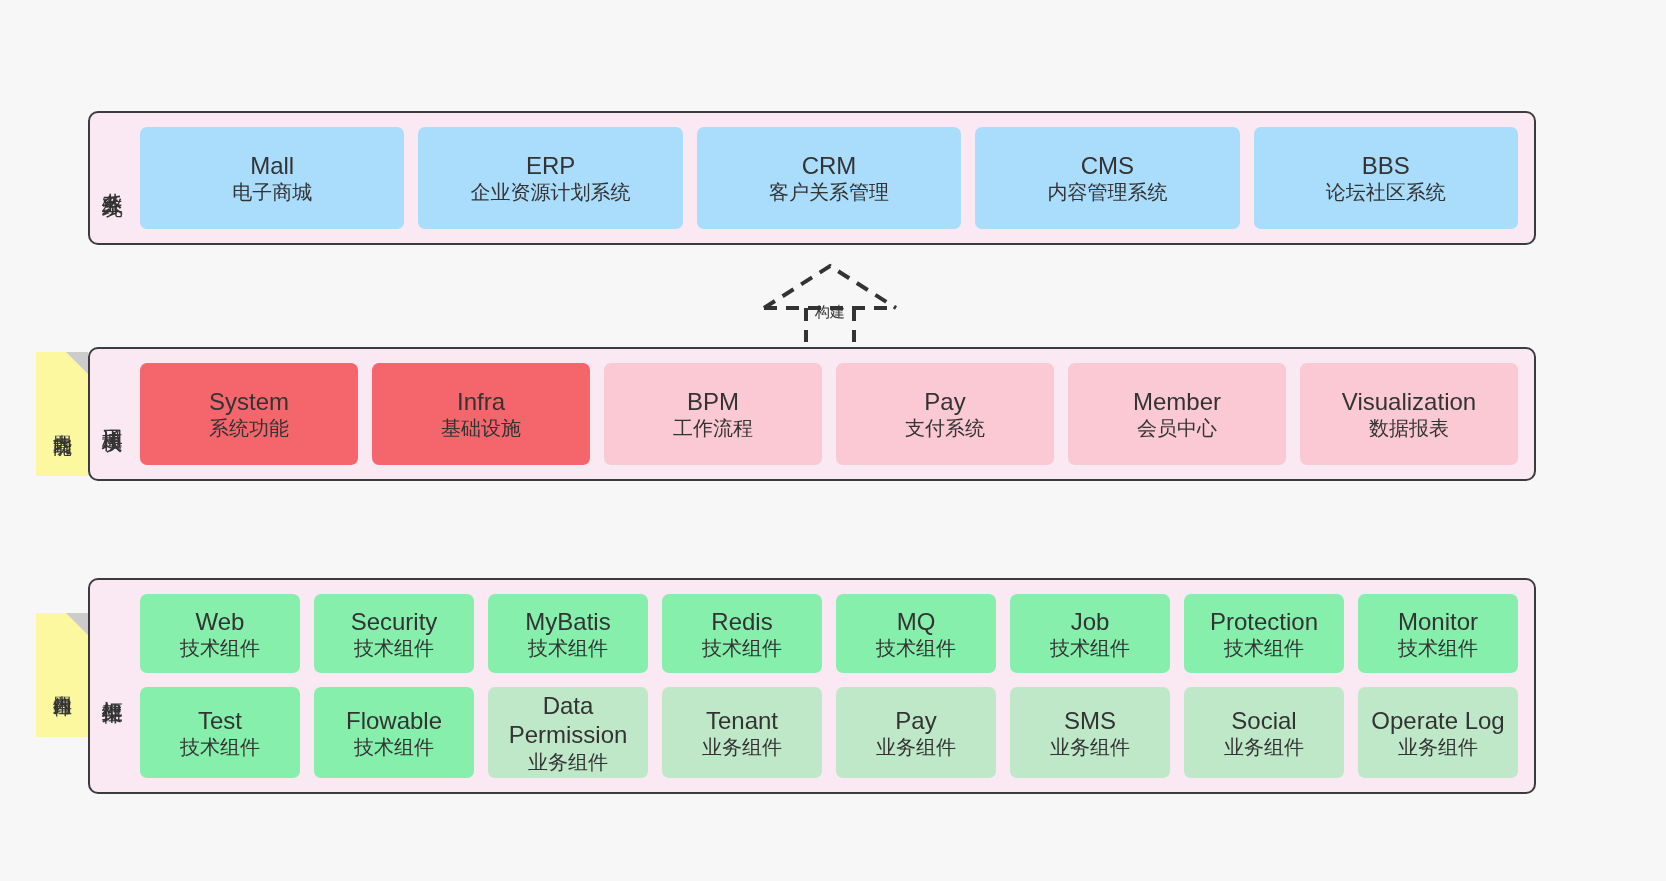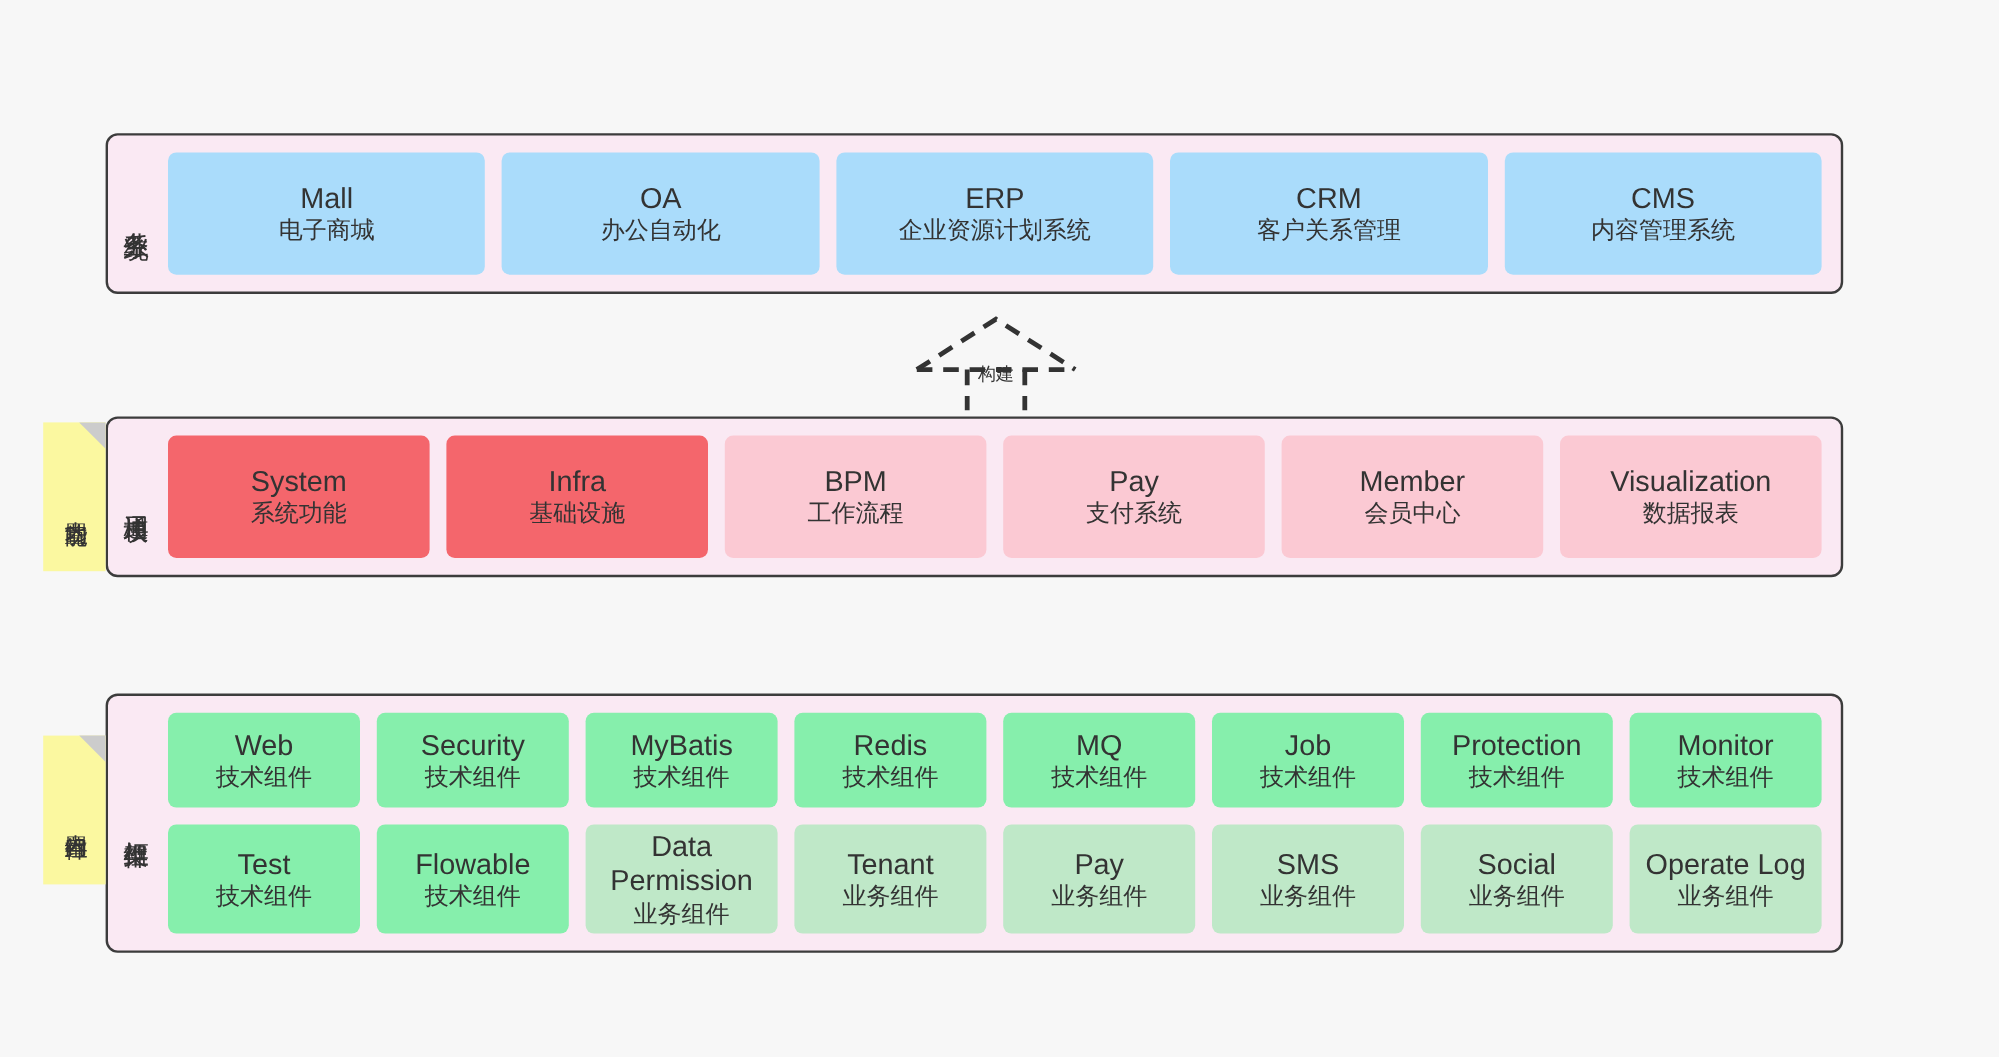--- a/index.html
+++ b/index.html
@@ -150,34 +150,34 @@
   <div class="layer" id="layer-business-system" style="left:88px; top:111px; width:1448px; height:134px;">
     <div class="layer-title">业务系统</div>
     <div class="layer-body">
       <div class="row">
 
         <div class="node c-blue">
           <span class="en">Mall</span>
           <span class="cn">电子商城</span>
         </div>
         <div class="node c-blue">
-          <span class="en">OA</span>
-          <span class="cn">办公自动化</span>
-        </div>
-        <div class="node c-blue">
           <span class="en">ERP</span>
           <span class="cn">企业资源计划系统</span>
         </div>
         <div class="node c-blue">
           <span class="en">CRM</span>
           <span class="cn">客户关系管理</span>
         </div>
         <div class="node c-blue">
           <span class="en">CMS</span>
           <span class="cn">内容管理系统</span>
+        </div>
+        <div class="node c-blue">
+          <span class="en">BBS</span>
+          <span class="cn">论坛社区系统</span>
         </div>
 
       </div>
     </div>
   </div>
 
   <div class="connector" id="connector-build" style="left:760px; top:262px; width:140px; height:80px;">
     <svg width="140" height="80" viewBox="0 0 140 80">
       <path d="M 4 46 L 70 4 L 136 46" fill="none" stroke="#333333" stroke-width="4" stroke-dasharray="13,9" stroke-linecap="butt"></path>
       <path d="M 4 46 L 136 46" fill="none" stroke="#333333" stroke-width="4" stroke-dasharray="13,9" stroke-linecap="butt"></path>

